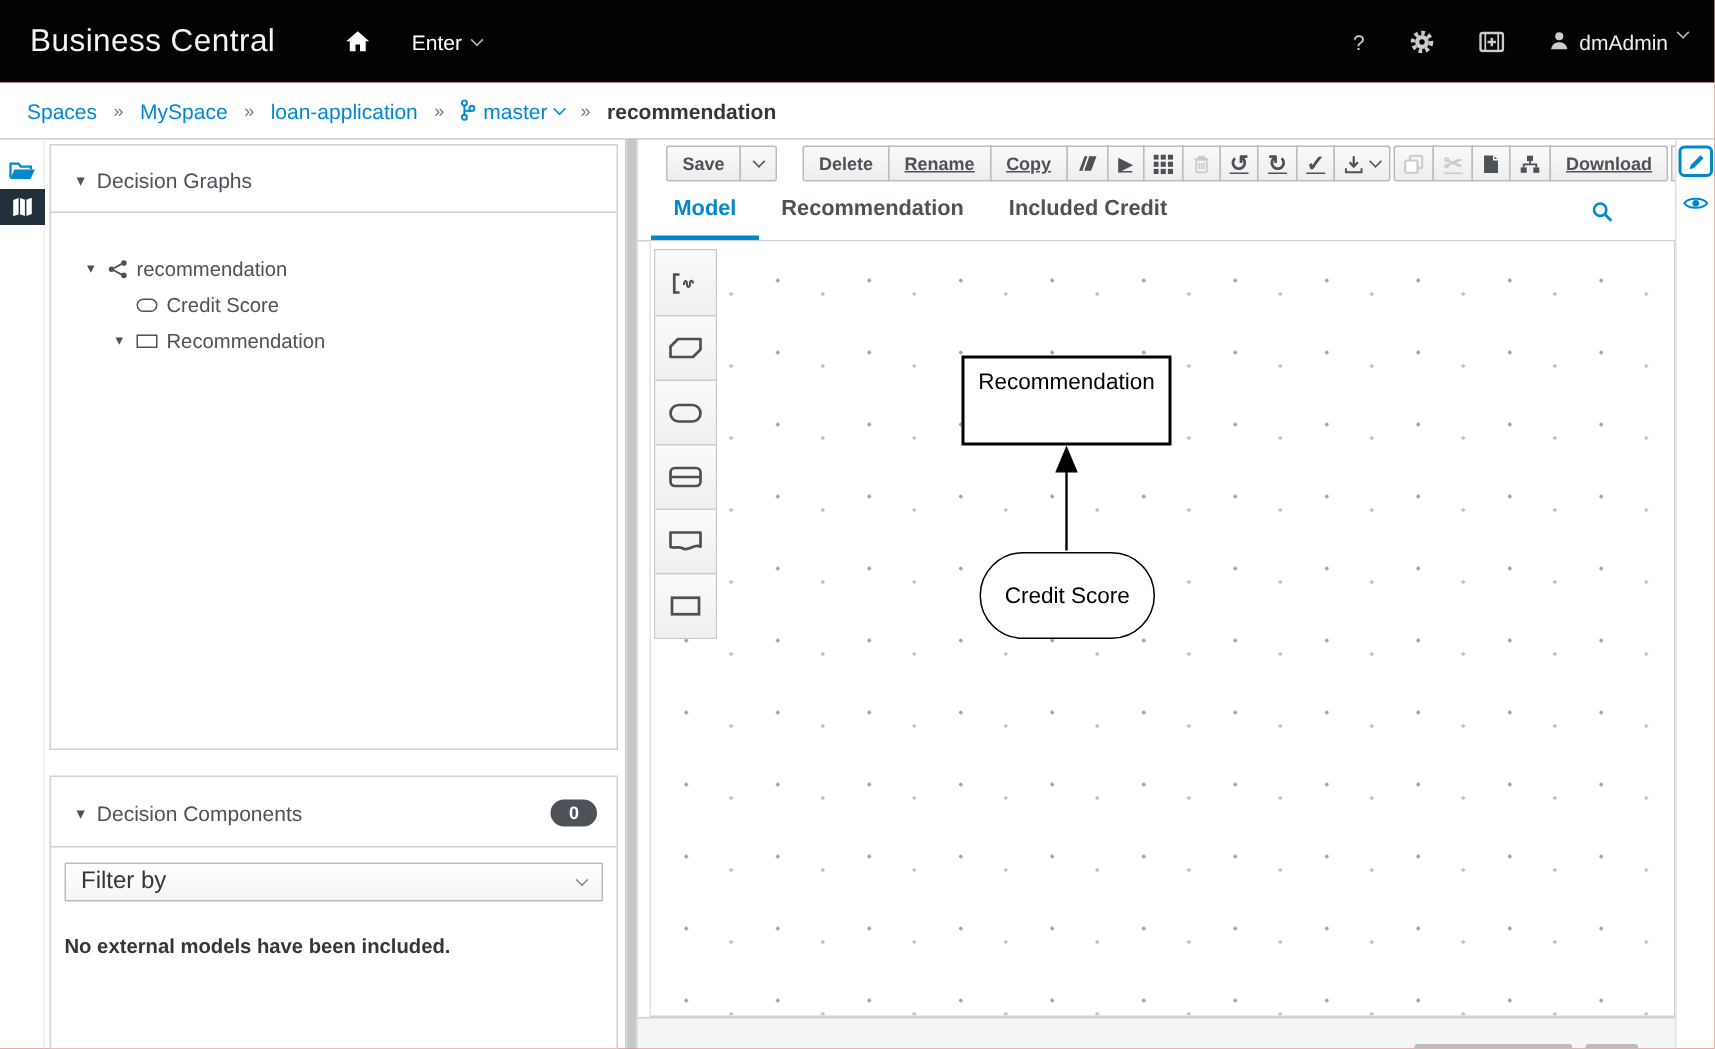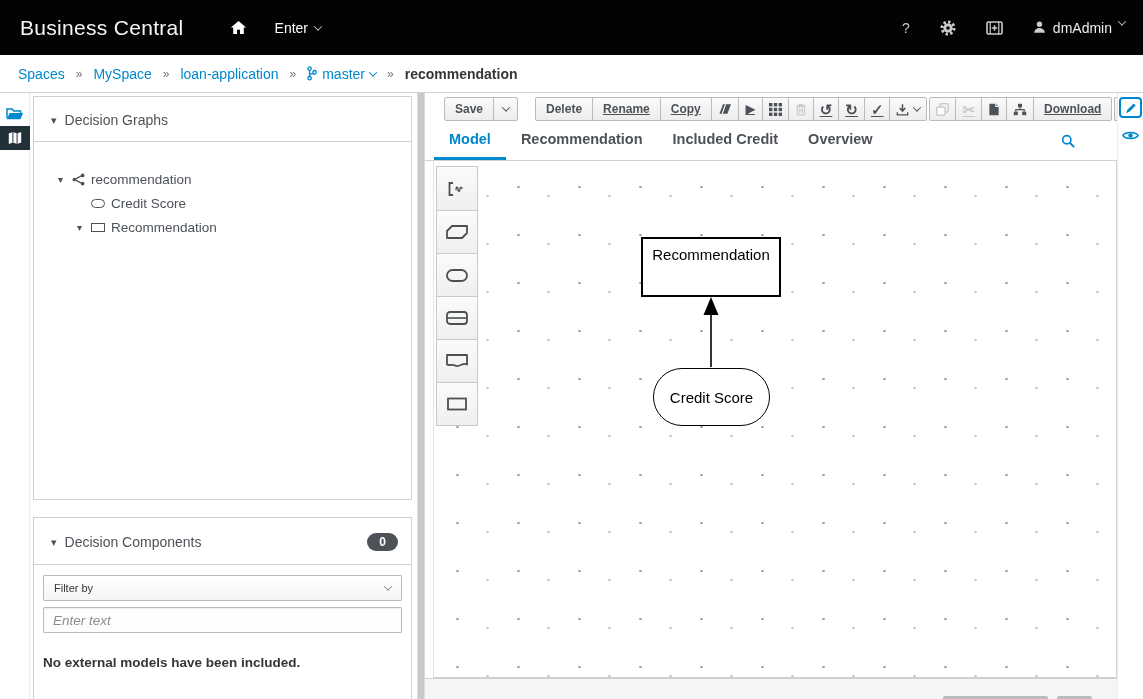--- a/index.html
+++ b/index.html
@@ -44,21 +44,21 @@
   .badge { margin-left:auto; background:#4d5258; color:#fff; border-radius:10px; font-size:12px; font-weight:700; padding:2px 12px; }
   .graphs-box { height:404px; }
   .tree { padding-top:25px; }
   .tree-row { height:24px; display:flex; align-items:center; font-size:13.5px; color:#4d5258; cursor:pointer; }
   .tree-row .caret { font-size:10px; color:#4d5258; width:14px; }
   .tree-ic { display:flex; align-items:center; margin-right:6px; }
   .shape-oval { width:14px; height:9px; border:1.5px solid #4d5258; border-radius:5px; }
   .shape-rect { width:14px; height:9px; border:1.5px solid #4d5258; }
   .comp-box { height:260px; margin-top:17px; }
   .filter-select { margin:10px 9px 0 9px; height:26px; border:1px solid #bbb; border-radius:1px; background:linear-gradient(#fff,#f5f5f5); display:flex; align-items:center; padding:0 10px; cursor:pointer; }
-  .filter-select span.lbl { font-size:11px; color:#363636; }
+  .filter-select span.lbl { font-size:16px; color:#363636; }
   .filter-select .chev { margin-left:auto; color:#8b8d8f; }
   .filter-input { display:block; margin:6px 9px 0 9px; width:calc(100% - 18px); height:26px; border:1px solid #bbb; border-radius:1px; padding:0 9px; font-size:13.5px; font-family:"Liberation Sans",sans-serif; color:#363636; background:#fdfdfd; box-shadow:inset 0 1px 1px rgba(0,0,0,.06); }
   .filter-input::placeholder { font-style:italic; color:#8b8d8f; }
   .empty-msg { margin:22px 9px 0 9px; font-size:13.5px; font-weight:700; color:#363636; }
 
   
   .splitter { position:absolute; top:93px; left:417px; width:8px; bottom:0; background:#c6c8ca; border-left:1px solid #dcdcdc; border-right:1px solid #dcdcdc; cursor:col-resize; }
 
   
   .editor { position:absolute; top:93px; left:425px; right:26px; bottom:0; background:#fff; overflow:hidden; }
@@ -237,21 +237,20 @@
     <div class="navbox comp-box">
       <div class="navbox-hd">
         <span class="caret">▾</span>
         <span class="navbox-title">Decision Components</span>
         <span class="badge">0</span>
       </div>
       <div class="filter-select">
         <span class="lbl">Filter by</span>
         <span class="chev down"></span>
       </div>
-      <input class="filter-input" placeholder="Enter text" style="">
       <div class="empty-msg">No external models have been included.</div>
     </div>
   </div>
 
   <div class="splitter"></div>
 
   <div class="editor">
 
     <div class="toolbar">
       <span class="grp">
@@ -370,23 +369,20 @@
     <div class="tabs-row">
       <div class="tab active">
           <span>Model</span>
         </div>
       <div class="tab">
           <span>Recommendation</span>
         </div>
       <div class="tab">
           <span>Included Credit</span>
         </div>
-      <div class="tab">
-          <span>Overview</span>
-        </div>
       <span class="tabs-search">
         <span>
           <svg width="14" height="14" viewBox="0 0 14 14">
             <circle cx="5.8" cy="5.8" r="4.1" fill="none" stroke="#0088ce" stroke-width="1.7"></circle>
             <path d="M9 9 L13.2 13.2" stroke="#0088ce" stroke-width="1.9"></path>
           </svg>
         </span>
       </span>
     </div>
 

